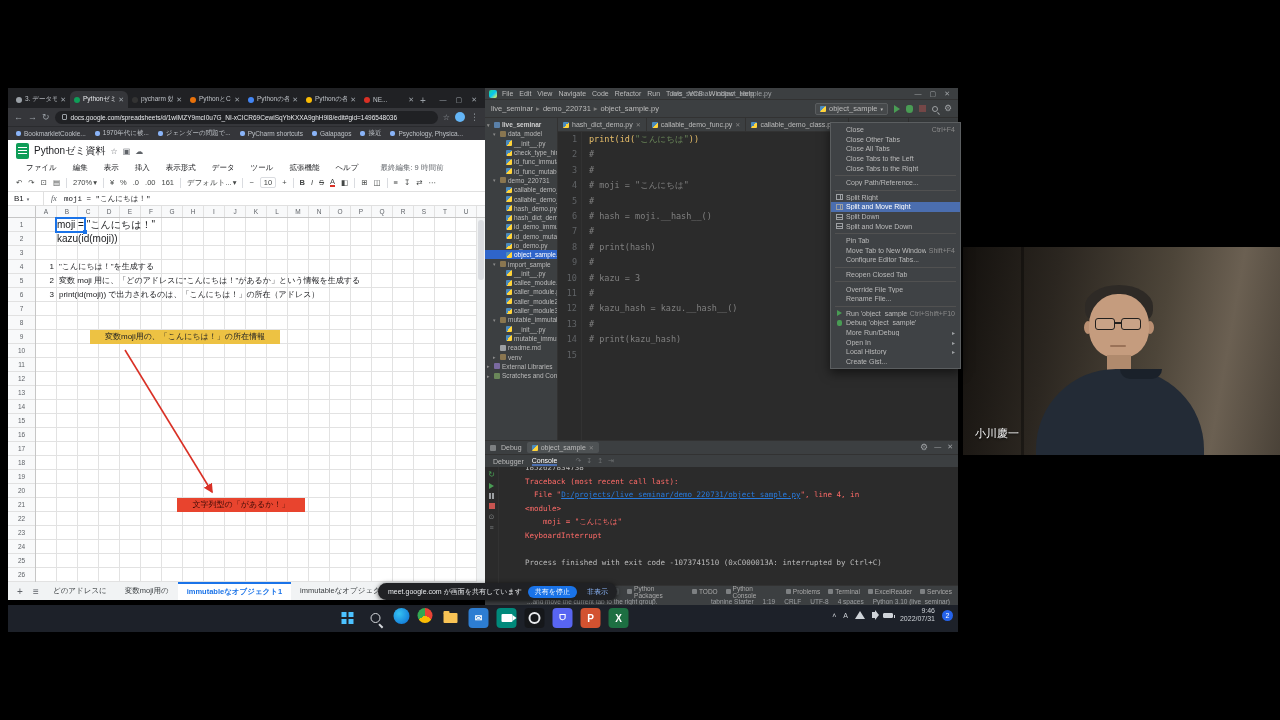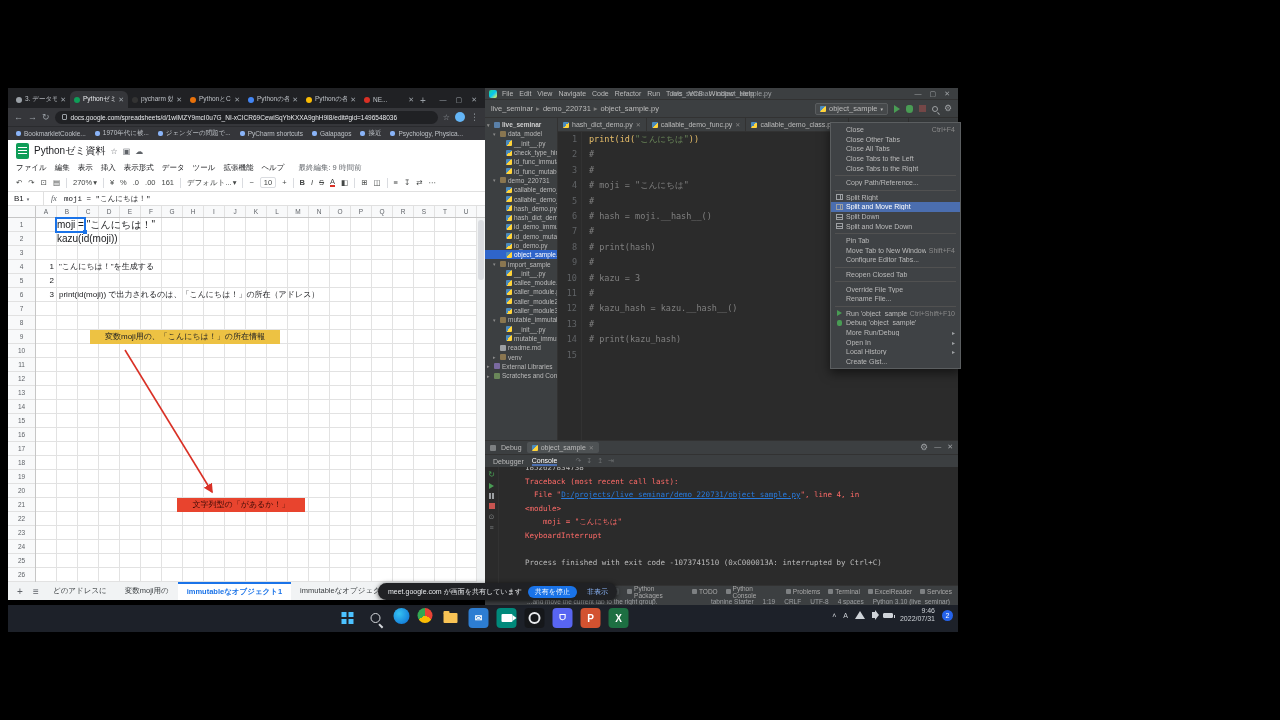--- a/index.html
+++ b/index.html
@@ -27,21 +27,21 @@
     align-items:center; padding:0 8px; font-size:6.5px; color:#bdc1c6; overflow:hidden; white-space:nowrap; }
   .bm { display:flex; gap:3px; align-items:center; }
   .bm .dot { width:5px; height:5px; border-radius:2px; background:#8ab4f8; }
 
   .sh-head { height:22px; background:#fff; display:flex; align-items:center; gap:5px; padding:0 8px; }
   .sh-logo { width:13px; height:16px; background:#0f9d58; border-radius:2px; position:relative; }
   .sh-logo::after { content:""; position:absolute; left:2px; top:4px; width:9px; height:8px;
     background:repeating-linear-gradient(to bottom,#fff 0 1px,transparent 1px 3px); }
   .sh-title { font-size:10px; color:#202124; }
   .sh-ico { color:#5f6368; font-size:8px; }
-  .sh-menu { height:12px; display:flex; gap:8px; align-items:center; padding:0 8px; font-size:7.5px; color:#202124; background:#fff; }
+  .sh-menu { height:12px; display:flex; gap:16px; align-items:center; padding:0 18px; font-size:7.5px; color:#202124; background:#fff; }
   .sh-menu .last { color:#5f6368; margin-left:6px; }
   .sh-tools { height:18px; display:flex; align-items:center; gap:6px; padding:0 8px; font-size:7.5px;
     color:#444746; background:#fff; border-bottom:1px solid #e0e0e0; }
   .tool { display:flex; align-items:center; gap:1px; }
   .tool.bold{font-weight:bold} .tool.italic{font-style:italic} .tool.strike{text-decoration:line-through}
   .tool.ared{border-bottom:2px solid #d93025; line-height:1;}
   .tsep { width:1px; height:10px; background:#dadce0; }
   .tbox { border:1px solid #dadce0; border-radius:2px; padding:0 3px; }
   .fbar { height:14px; display:flex; align-items:center; border-bottom:1px solid #e0e0e0; background:#fff; font-size:8px; }
   .namebox { width:36px; padding-left:6px; color:#202124; display:flex; gap:3px; align-items:center;
@@ -502,20 +502,21 @@
               <path d="M0,0 L6,3 L0,6 z" fill="#d93025"></path>
             </marker>
           </defs>
           <line x1="89" y1="132" x2="176" y2="274" stroke="#d93025" stroke-width="1.6" marker-end="url(#ah)"></line>
         </svg>
       <div class="celltext code" style="top: 0px;">moji = "こんにちは！"</div>
           <div class="celltext code" style="top: 14px;">kazu(id(moji))</div>
           <div class="cellnum" style="top: 42px;">1</div>
           <div class="celltext" style="top: 42px;">"こんにちは！"を生成する</div>
           <div class="cellnum" style="top: 56px;">2</div>
+          <div class="celltext" style="top: 56px;">変数 moji 用に、「どのアドレスに"こんにちは！"があるか」という情報を生成する</div>
           <div class="cellnum" style="top: 70px;">3</div>
           <div class="celltext" style="top: 70px;">print(id(moji)) で出力されるのは、「こんにちは！」の所在（アドレス）</div>
         </div>
       <div class="vscroll">
           <div class="thumb"></div>
         </div>
     </div>
 
     <div class="shtabs">
       <span class="shtab-btn">+</span>
@@ -1011,14 +1012,33 @@
       <span class="badge">2</span>
     </div>
   </div>
 
   <div class="meetbar">
     <span>meet.google.com が画面を共有しています</span>
     <span class="meet-stop">共有を停止</span>
     <span class="meet-hide">非表示</span>
   </div>
 
+  <div class="webcam">
+    <div class="doorline"></div>
+    <div class="person">
+      <div class="hair"></div>
+      <div class="earL"></div>
+      <div class="earR"></div>
+      <div class="face"></div>
+      <div class="glasses">
+        <span class="lens l"></span>
+          <span class="lens r"></span>
+          <span class="bridge"></span>
+      </div>
+      <div class="mouth"></div>
+      <div class="neck"></div>
+      <div class="body"></div>
+      <div class="collar"></div>
+    </div>
+    <div class="camname">小川慶一</div>
+  </div>
 
 </div>
 
 </body></html>

